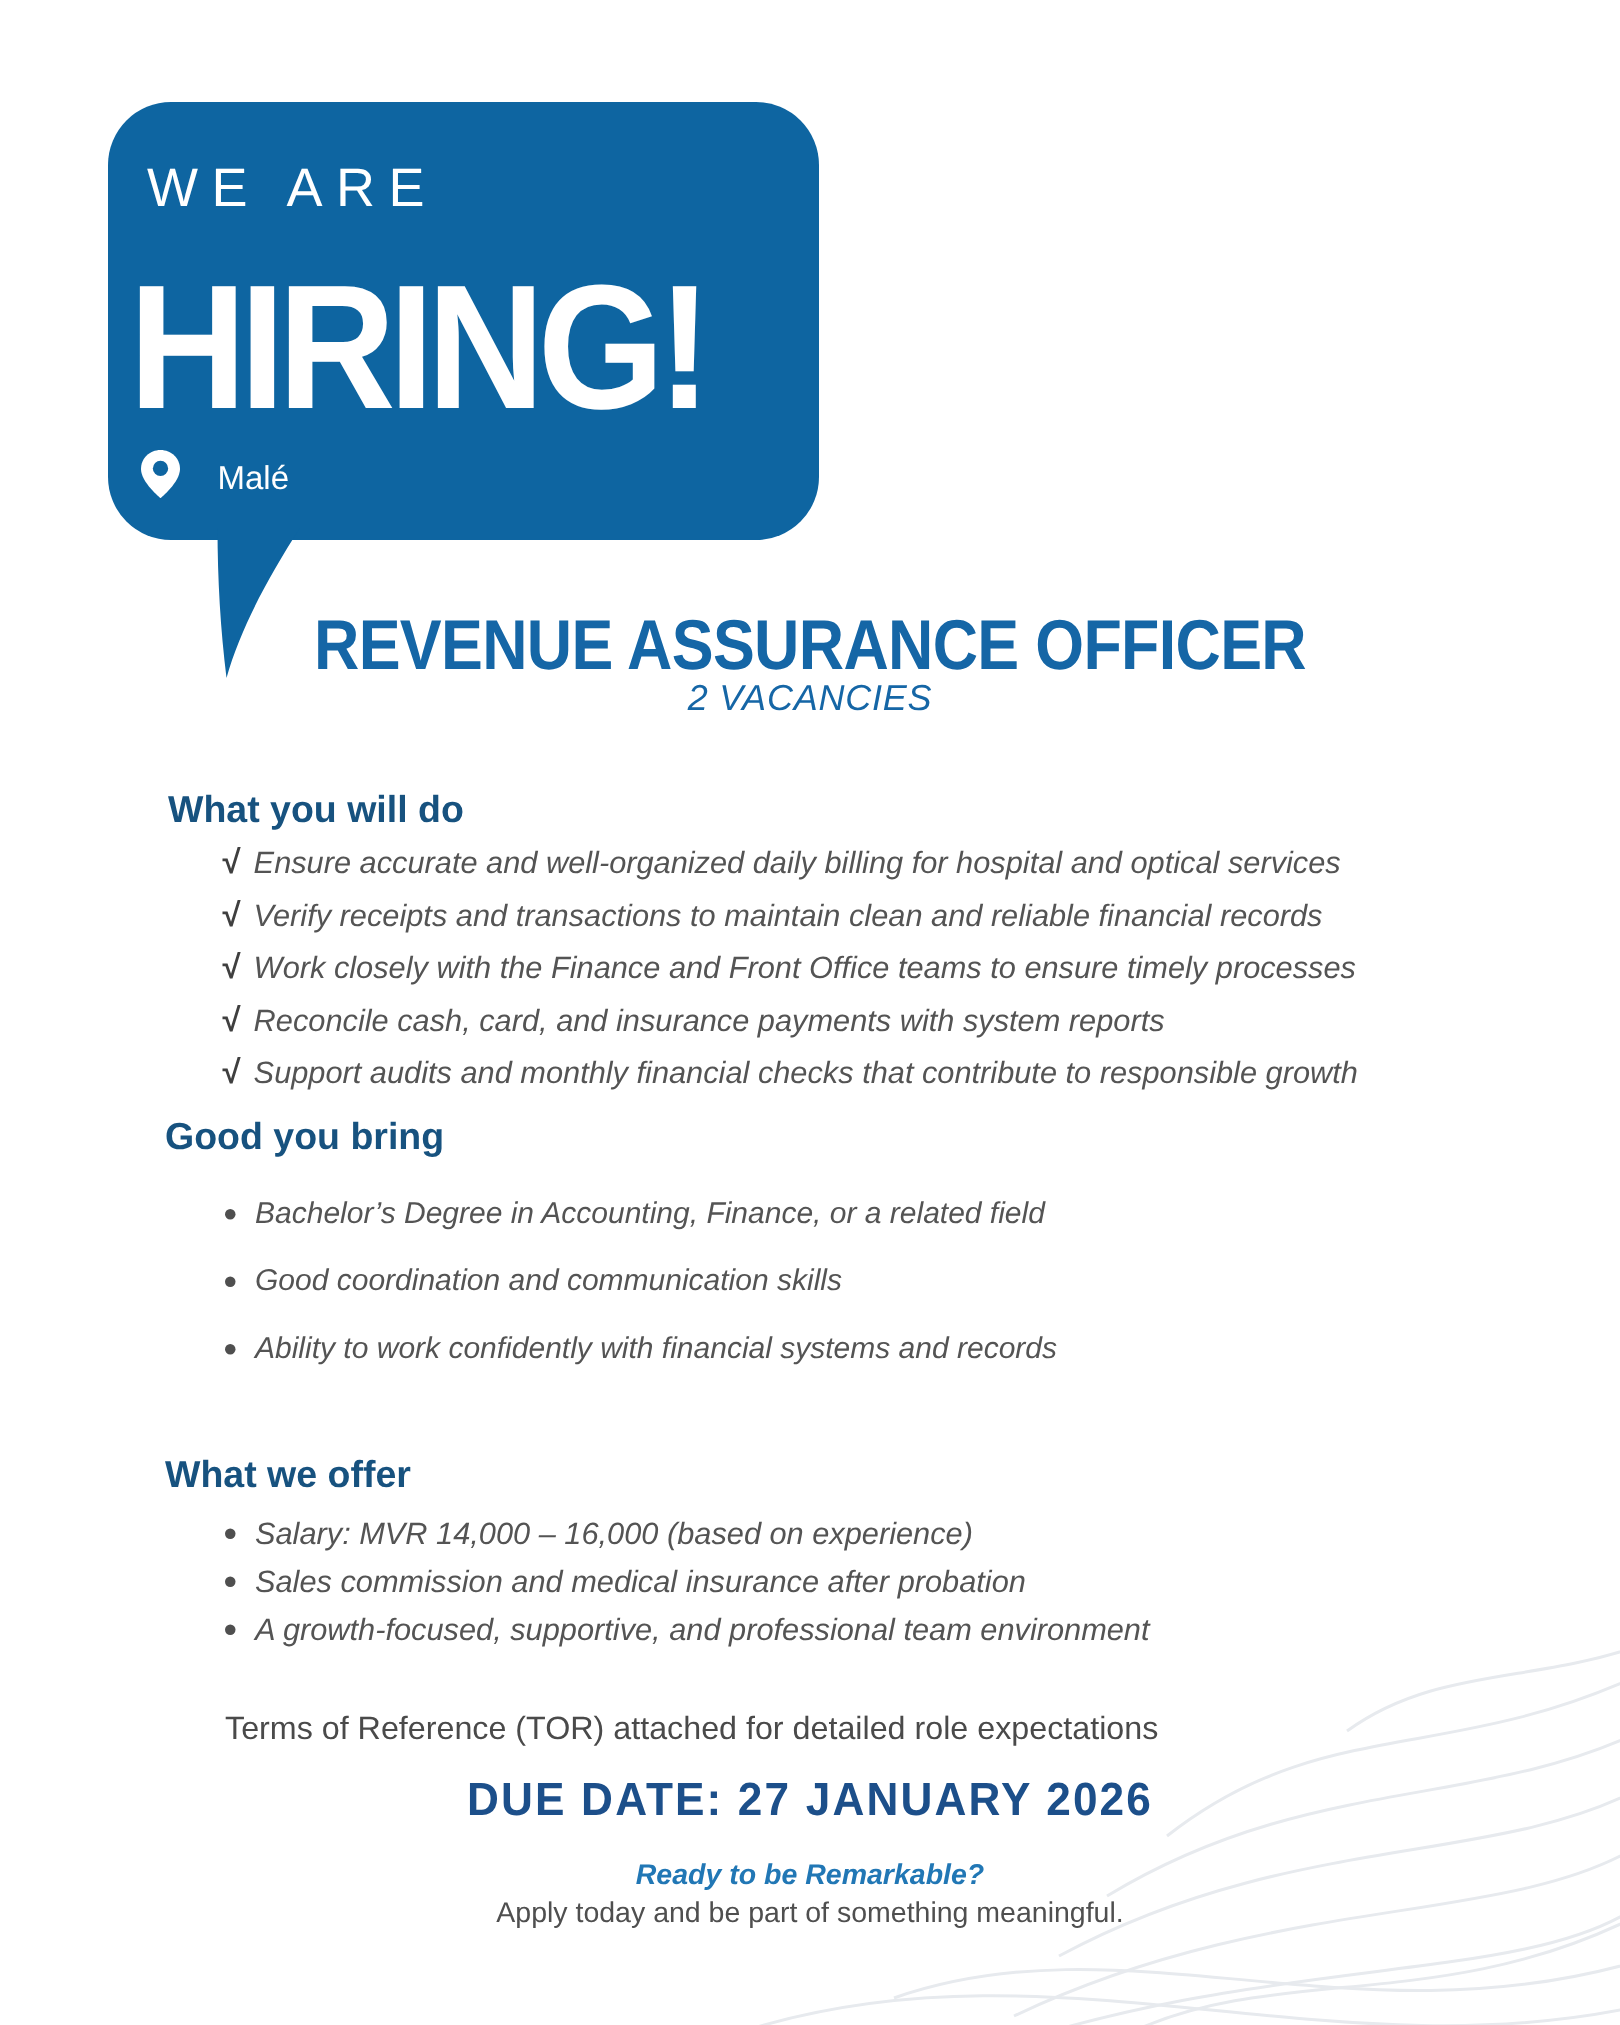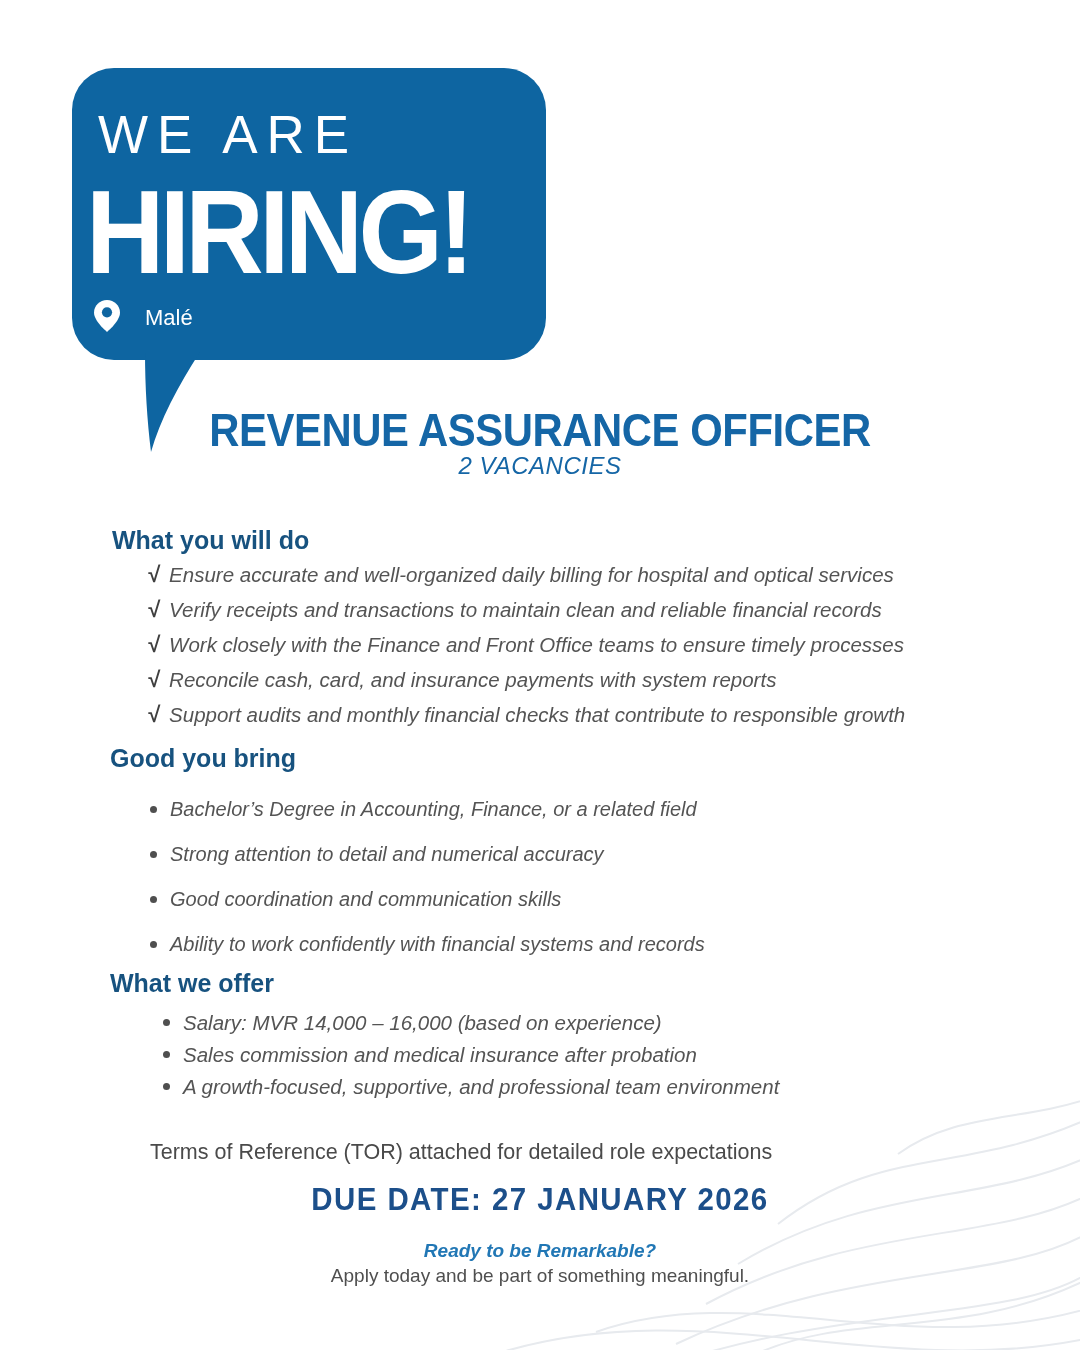--- a/index.html
+++ b/index.html
@@ -24,21 +24,21 @@
   }
   .bubble-tail {
     position: absolute;
     left: 138px; top: 352px;
     width: 70px; height: 102px;
   }
   .we-are {
     position: absolute;
     left: 26px; top: 36px;
     color: #ffffff;
-    font-size: 53px;
+    font-size: 36px;
     font-weight: 300;
     letter-spacing: 9px;
     white-space: nowrap;
   }
   .hiring {
     position: absolute;
     left: 14px; top: 96px;
     color: #ffffff;
     font-size: 118px;
     font-weight: 800;
@@ -120,21 +120,21 @@
   .item-text {
     color: #545454; font-size: 20.5px; font-style: italic;
     white-space: nowrap;
   }
 
   .dot-list {
     position: absolute;
     display: flex; flex-direction: column;
   }
   .bring-list { left: 150px; top: 799px; gap: 24px; }
-  .offer-list { left: 163px; top: 1012px; gap: 11px; }
+  .offer-list { left: 150px; top: 1012px; gap: 11px; }
   .dot-item { display: flex; align-items: center; gap: 13px; height: 21px; }
   .dot {
     width: 7px; height: 7px; border-radius: 50%;
     background: #4f4f4f; flex: 0 0 auto;
   }
   .bring-list .item-text { font-size: 20px; }
   .offer-list .item-text { font-size: 20.5px; }
 
   
   .tor-note {
@@ -223,24 +223,20 @@
   </div>
 
   <div class="section-heading h-bring">Good you bring</div>
   <div class="dot-list bring-list">
     <div class="dot-item">
       <span class="dot"></span>
       <span class="item-text">Bachelor’s Degree in Accounting, Finance, or a related field</span>
     </div>
     <div class="dot-item">
       <span class="dot"></span>
-      <span class="item-text">Strong attention to detail and numerical accuracy</span>
-    </div>
-    <div class="dot-item">
-      <span class="dot"></span>
       <span class="item-text">Good coordination and communication skills</span>
     </div>
     <div class="dot-item">
       <span class="dot"></span>
       <span class="item-text">Ability to work confidently with financial systems and records</span>
     </div>
   </div>
 
   <div class="section-heading h-offer">What we offer</div>
   <div class="dot-list offer-list">

